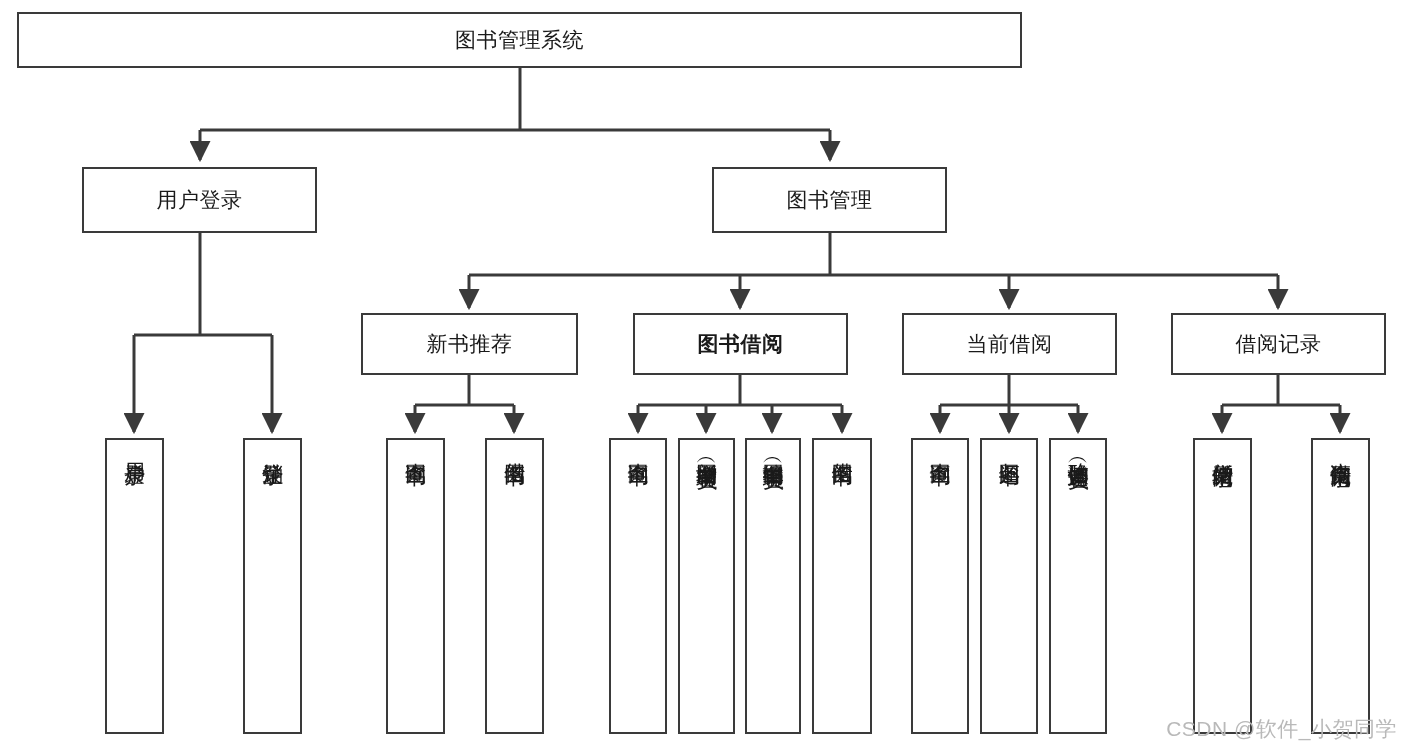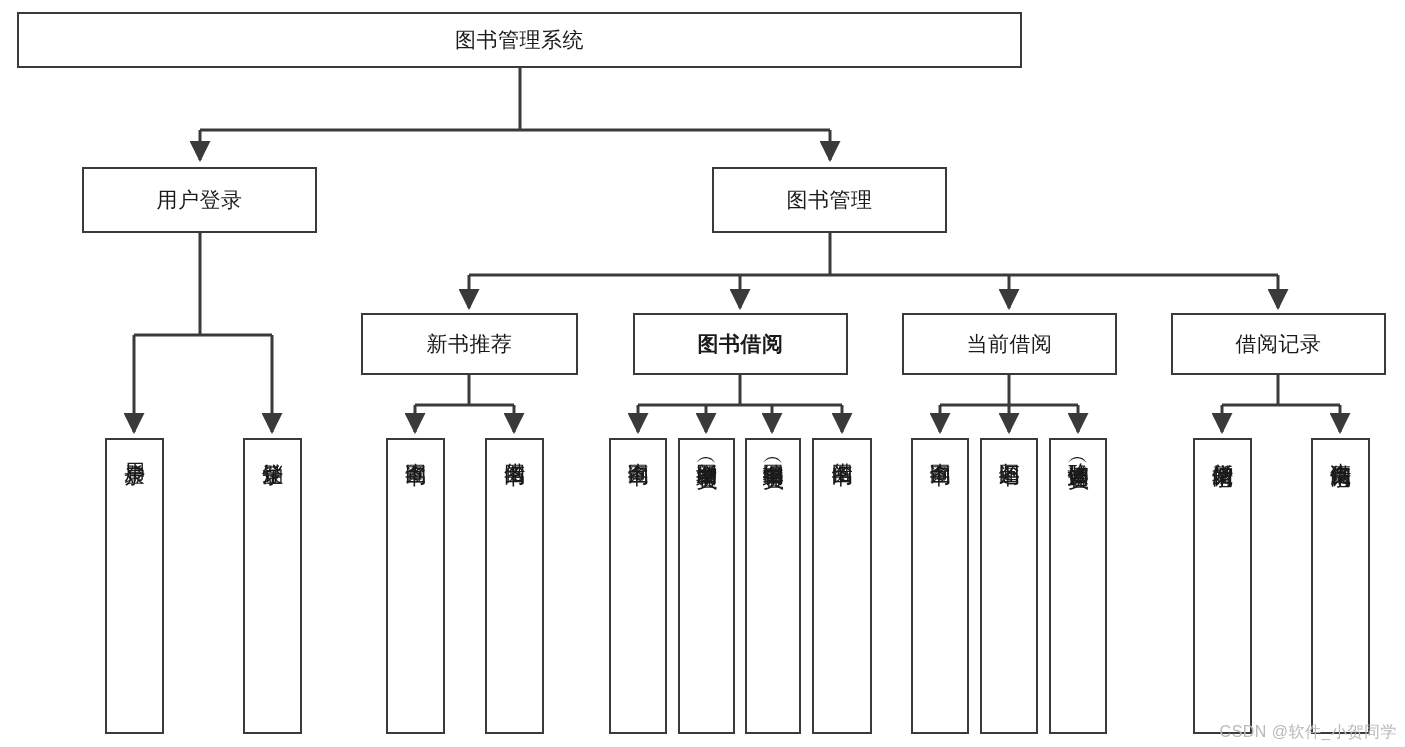--- a/index.html
+++ b/index.html
@@ -50,21 +50,21 @@
     text-orientation: upright;
     font-size: 21px;
     line-height: 1.35;
     letter-spacing: 1px;
     white-space: nowrap;
   }
   .watermark {
     position: absolute;
     right: 8px;
     bottom: 4px;
-    font-size: 16px;
+    font-size: 21px;
     color: #b9b9b9;
     letter-spacing: 0.5px;
     white-space: nowrap;
     user-select: none;
   }
 </style>
 </head>
 <body>
 
 <div id="canvas">

